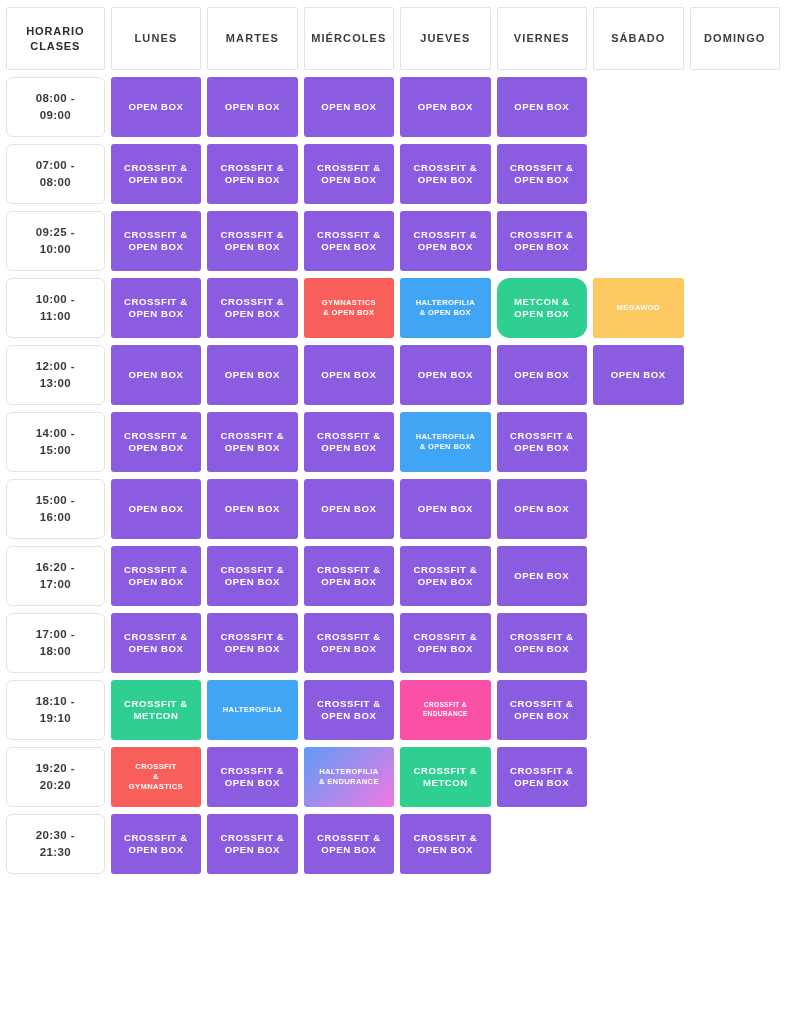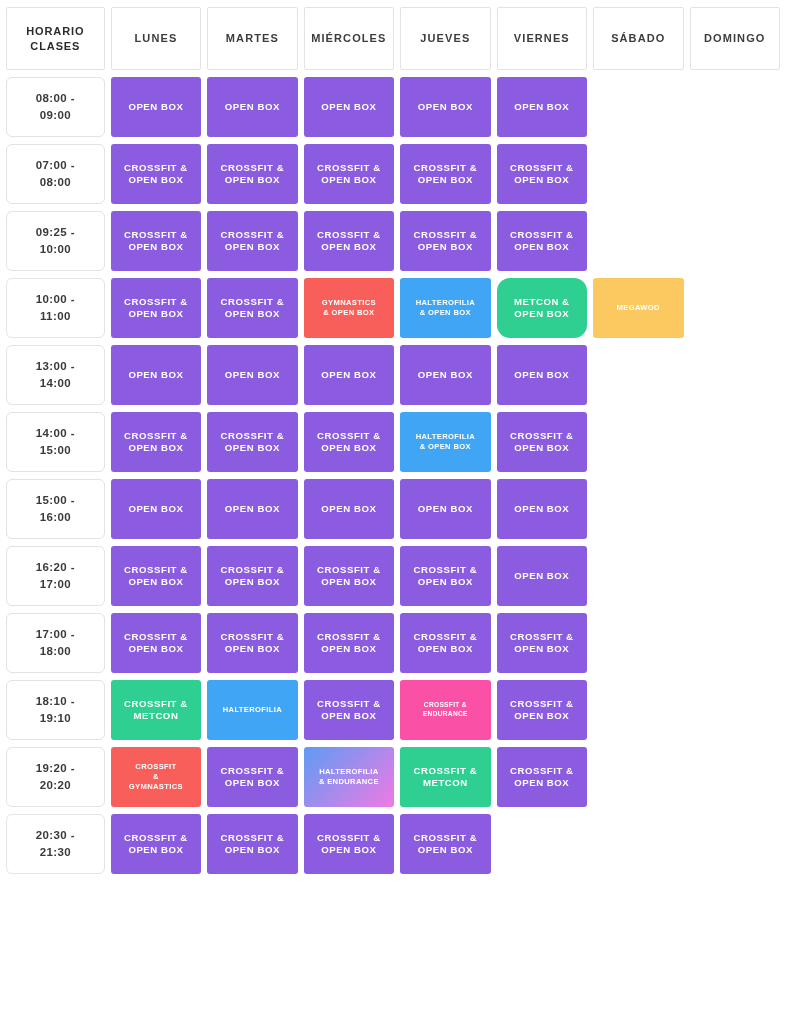--- a/index.html
+++ b/index.html
@@ -225,38 +225,40 @@
         <td class="class-cell fs-normal" style="background: rgb(46, 207, 145); border-radius: 13px;">
           <span class="lbl">METCON &amp;
 OPEN BOX</span>
         </td>
         <td class="class-cell fs-small" style="background: rgb(251, 201, 95);">
           <span class="lbl">MEGAWOD</span>
         </td>
         <td class="empty-cell"></td>
       </tr>
       <tr>
-        <td class="time-cell"><span style="white-space: pre-line;">13:00 -
-14:00</span></td>
-        <td class="class-cell fs-normal" style="background: rgb(139, 92, 224);">
-          <span class="lbl">OPEN BOX</span>
-        </td>
-        <td class="class-cell fs-normal" style="background: rgb(139, 92, 224);">
-          <span class="lbl">OPEN BOX</span>
-        </td>
-        <td class="class-cell fs-normal" style="background: rgb(139, 92, 224);">
-          <span class="lbl">OPEN BOX</span>
-        </td>
-        <td class="class-cell fs-normal" style="background: rgb(139, 92, 224);">
-          <span class="lbl">OPEN BOX</span>
-        </td>
-        <td class="class-cell fs-normal" style="background: rgb(139, 92, 224);">
-          <span class="lbl">OPEN BOX</span>
-        </td>
-        <td class="empty-cell"></td>
+        <td class="time-cell"><span style="white-space: pre-line;">12:00 -
+13:00</span></td>
+        <td class="class-cell fs-normal" style="background: rgb(139, 92, 224);">
+          <span class="lbl">OPEN BOX</span>
+        </td>
+        <td class="class-cell fs-normal" style="background: rgb(139, 92, 224);">
+          <span class="lbl">OPEN BOX</span>
+        </td>
+        <td class="class-cell fs-normal" style="background: rgb(139, 92, 224);">
+          <span class="lbl">OPEN BOX</span>
+        </td>
+        <td class="class-cell fs-normal" style="background: rgb(139, 92, 224);">
+          <span class="lbl">OPEN BOX</span>
+        </td>
+        <td class="class-cell fs-normal" style="background: rgb(139, 92, 224);">
+          <span class="lbl">OPEN BOX</span>
+        </td>
+        <td class="class-cell fs-normal" style="background: rgb(139, 92, 224);">
+          <span class="lbl">OPEN BOX</span>
+        </td>
         <td class="empty-cell"></td>
       </tr>
       <tr>
         <td class="time-cell"><span style="white-space: pre-line;">14:00 -
 15:00</span></td>
         <td class="class-cell fs-normal" style="background: rgb(139, 92, 224);">
           <span class="lbl">CROSSFIT &amp;
 OPEN BOX</span>
         </td>
         <td class="class-cell fs-normal" style="background: rgb(139, 92, 224);">

